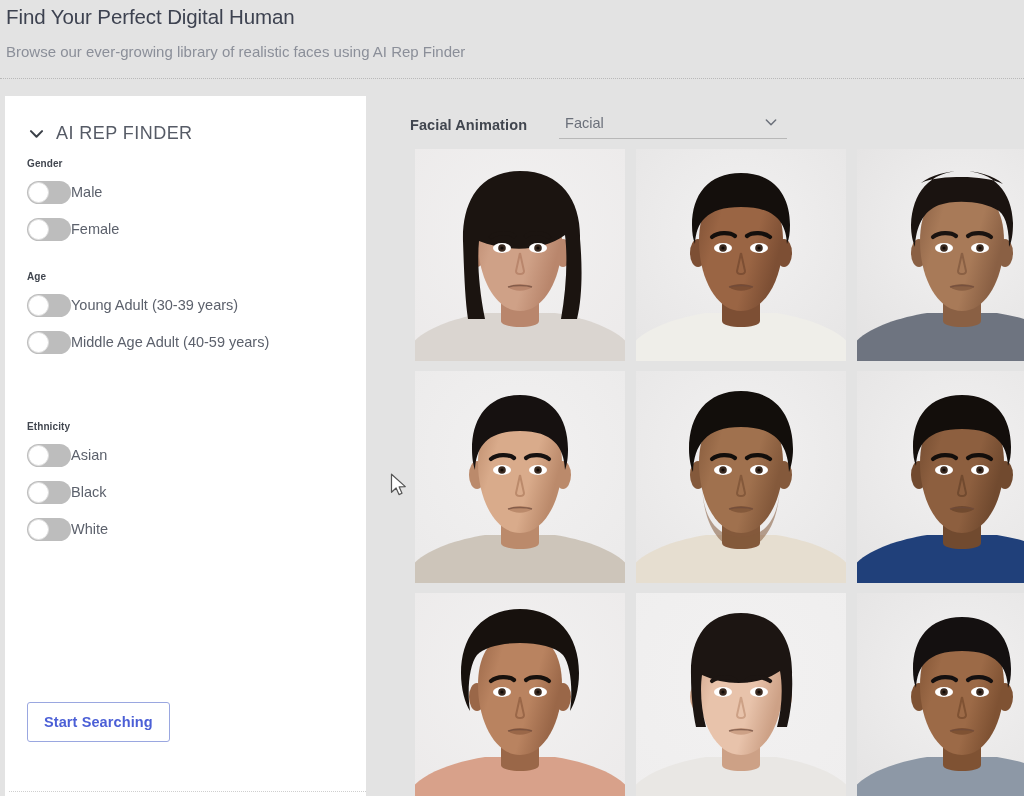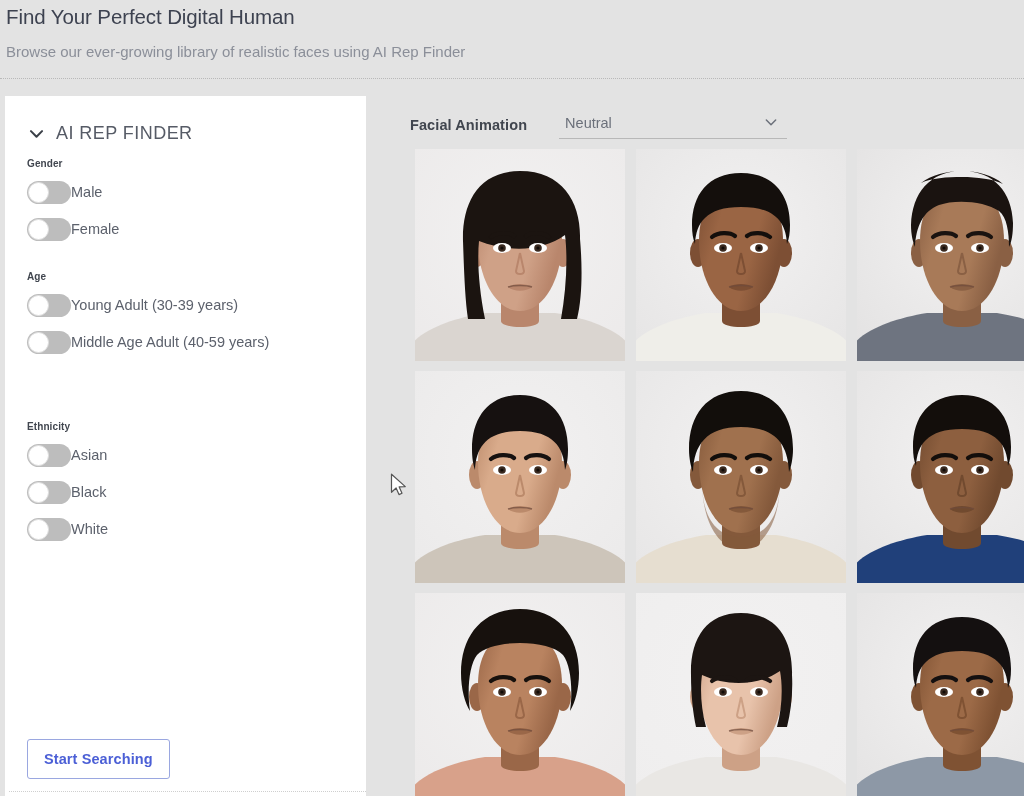--- a/index.html
+++ b/index.html
@@ -65,21 +65,21 @@
     position: absolute; left: 1px; top: 1px;
     width: 21px; height: 21px; border-radius: 50%;
     background: #ffffff; border: 1px solid #e0e0e0;
   }
   .toggle-label {
     margin-left: 0; font-size: 14.5px; color: #5c616c;
     white-space: nowrap;
   }
 
   #start-searching-button {
-    position: absolute; left: 22px; top: 643px;
+    position: absolute; left: 22px; top: 606px;
     padding: 0 16px; height: 40px; line-height: 38px;
     background: #ffffff; border: 1px solid #9aa7e0; border-radius: 3px;
     color: #4b5fd6; font-size: 14.5px; font-weight: bold;
     cursor: pointer; letter-spacing: 0.1px;
   }
 
   #divider-above-hairstyle {
     position: absolute; left: 4px; top: 695px; width: 357px; height: 0;
     border-top: 1px dotted #cfcfcf;
   }
@@ -204,21 +204,21 @@
       <div id="divider-above-hairstyle"></div>
 
     </div>
   </div>
 
   <div id="main-content">
 
     <div id="facial-animation-bar">
       <span id="facial-animation-label">Facial Animation</span>
       <div id="facial-animation-select">
-        <span id="facial-animation-value">Neutral</span>
+        <span id="facial-animation-value">Facial</span>
         <span id="facial-animation-caret">
           <svg viewBox="0 0 24 24" fill="none" stroke="#6b707a" stroke-width="2.2" stroke-linecap="round" stroke-linejoin="round">
               <polyline points="5,9 12,16 19,9"></polyline>
             </svg>
         </span>
       </div>
     </div>
 
     <div id="face-grid">
         <div class="face-tile">

